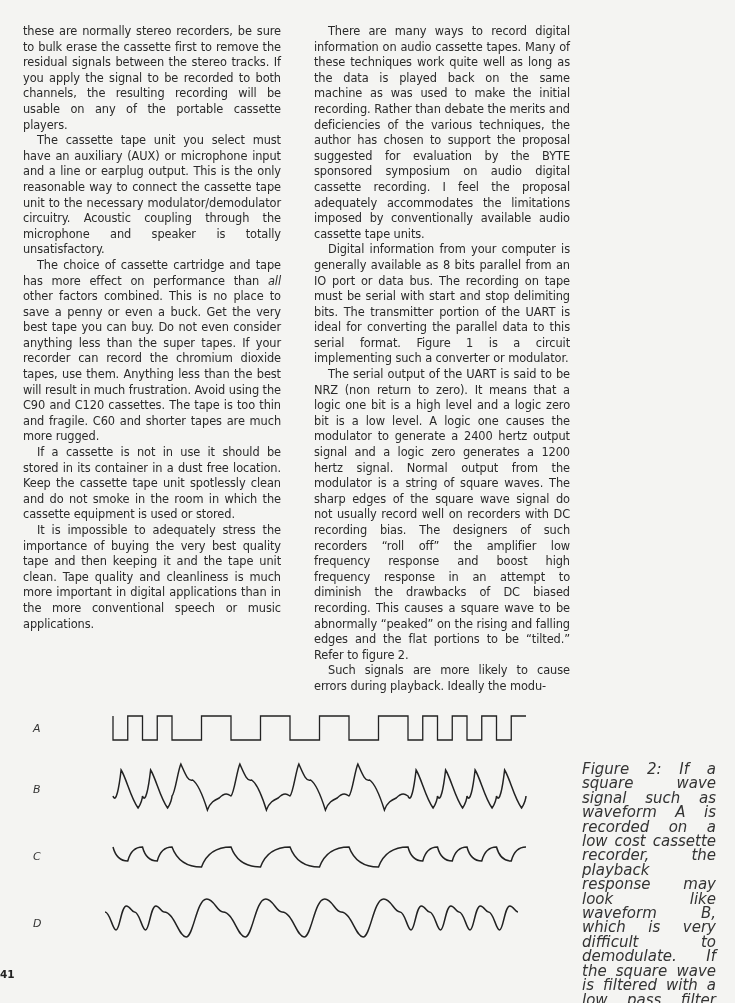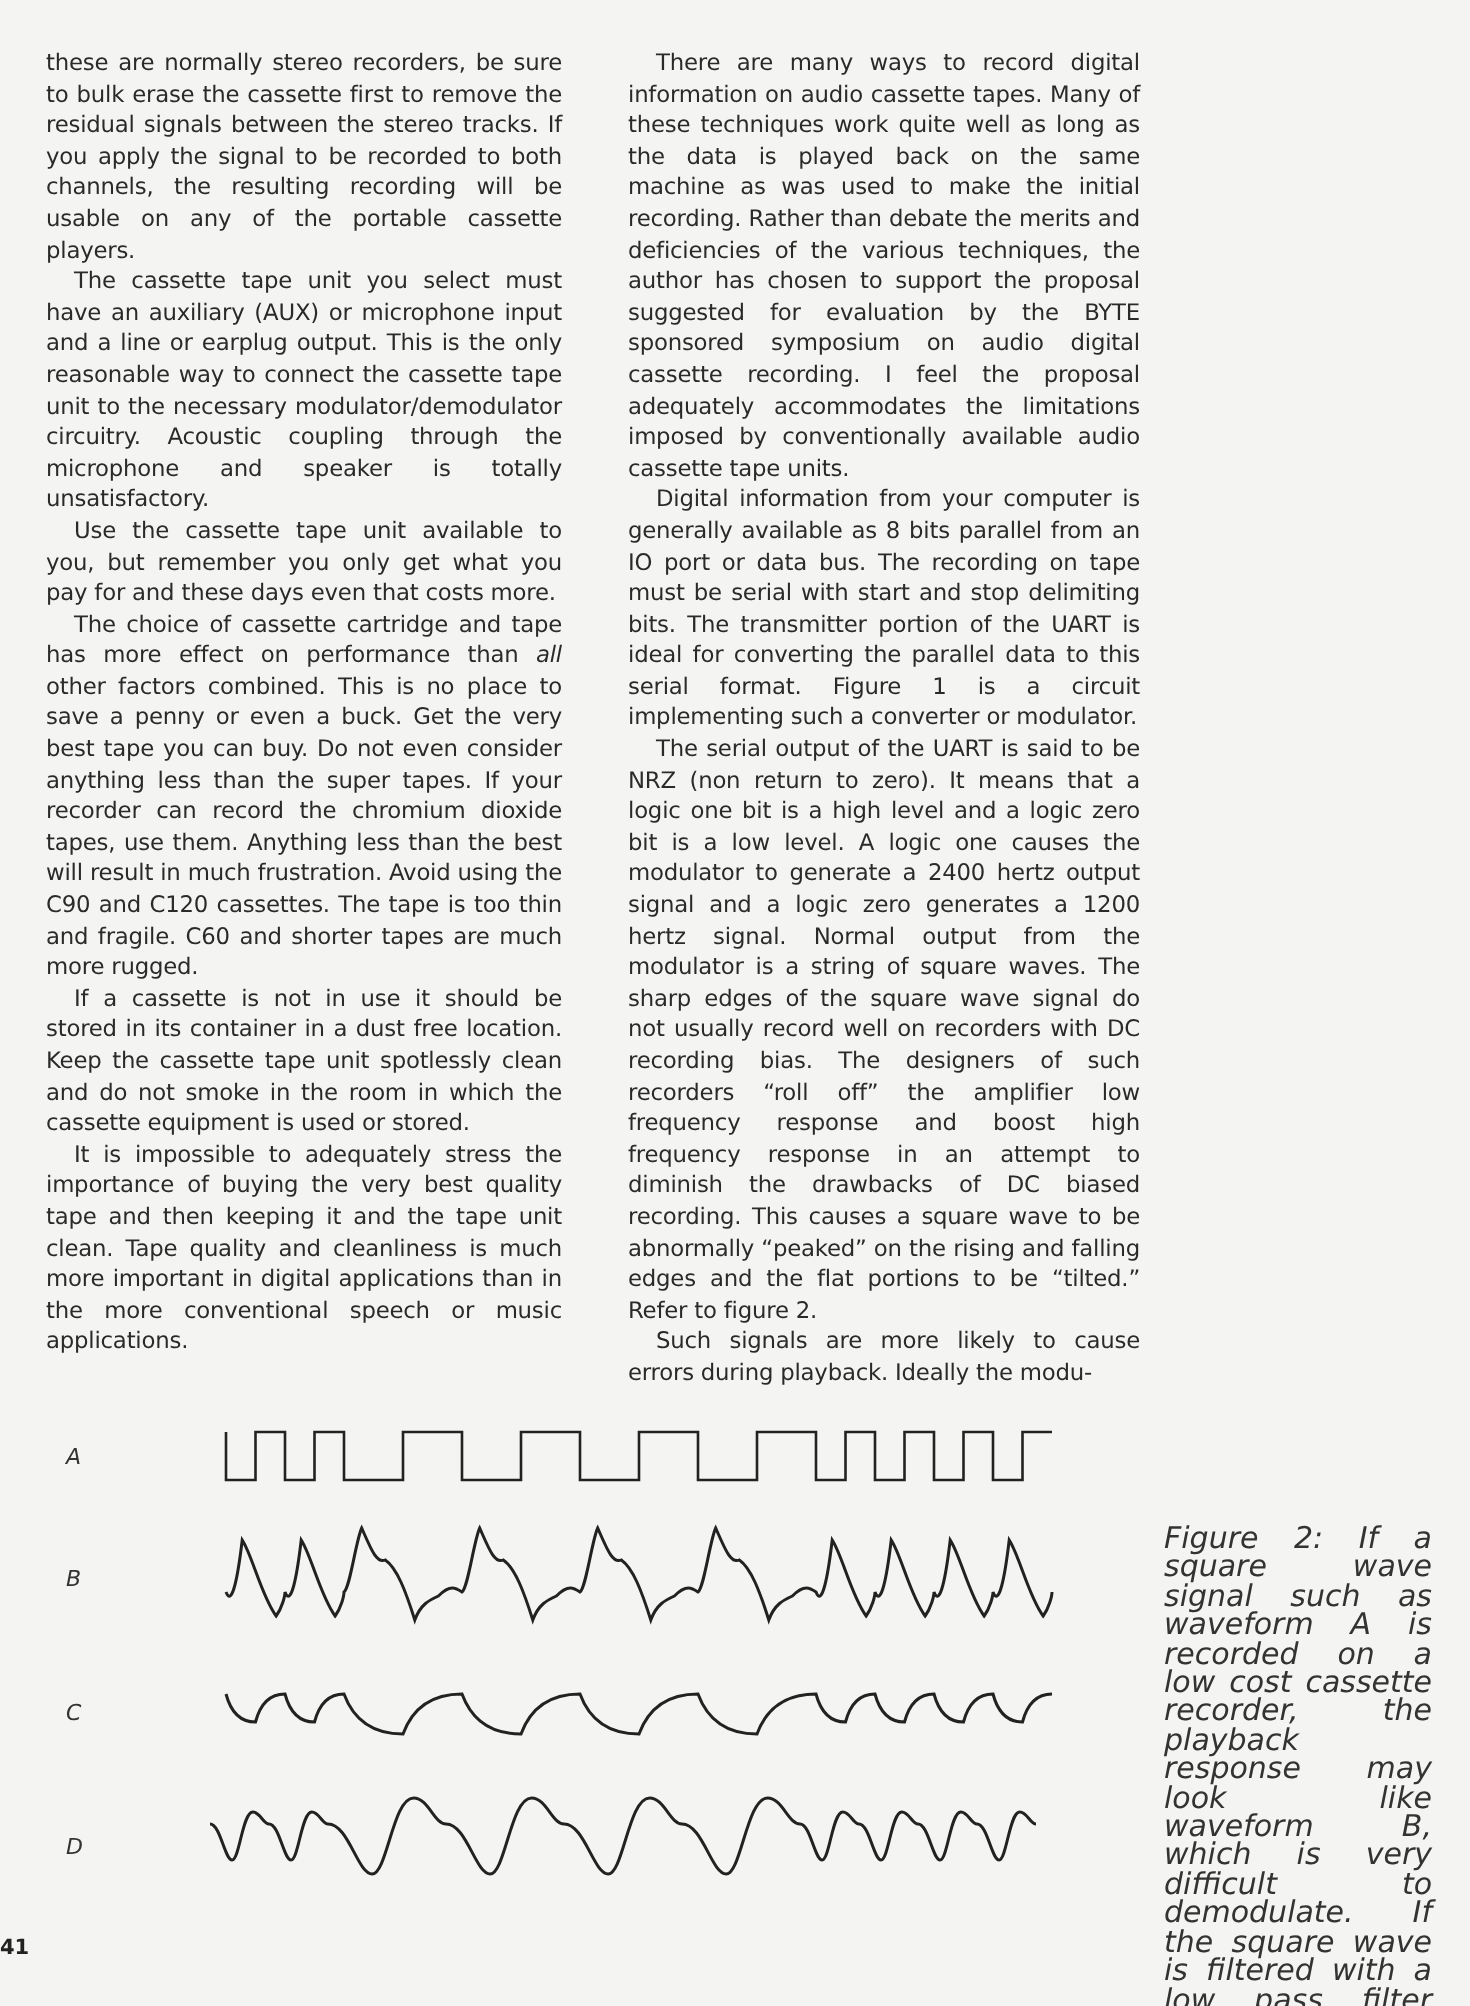--- a/index.html
+++ b/index.html
@@ -38,21 +38,20 @@
     position:absolute; left:0; width:612px; top:968px; text-align:left;
     font-size:10.5px; font-weight:bold; color:#222;
   }
 </style>
 </head>
 <body>
 
 <div class="col left">
   <p class="noindent">these are normally stereo recorders, be sure to bulk erase the cassette first to remove the residual signals between the stereo tracks. If you apply the signal to be recorded to both channels, the resulting recording will be usable on any of the portable cassette players.</p>
   <p>The cassette tape unit you select must have an auxiliary (AUX) or microphone input and a line or earplug output. This is the only reasonable way to connect the cassette tape unit to the necessary modulator/demodulator circuitry. Acoustic coupling through the microphone and speaker is totally unsatisfactory.</p>
-  <p>Use the cassette tape unit available to you, but remember you only get what you pay for and these days even that costs more.</p>
   <p><span>The choice of cassette cartridge and tape has more effect on performance than </span><em>all</em><span> other factors combined. This is no place to save a penny or even a buck. Get the very best tape you can buy. Do not even consider anything less than the super tapes. If your recorder can record the chromium dioxide tapes, use them. Anything less than the best will result in much frustration. Avoid using the C90 and C120 cassettes. The tape is too thin and fragile. C60 and shorter tapes are much more rugged.</span></p>
   <p>If a cassette is not in use it should be stored in its container in a dust free location. Keep the cassette tape unit spotlessly clean and do not smoke in the room in which the cassette equipment is used or stored.</p>
   <p>It is impossible to adequately stress the importance of buying the very best quality tape and then keeping it and the tape unit clean. Tape quality and cleanliness is much more important in digital applications than in the more conventional speech or music applications.</p>
 </div>
 
 <div class="col right">
   <p>There are many ways to record digital information on audio cassette tapes. Many of these techniques work quite well as long as the data is played back on the same machine as was used to make the initial recording. Rather than debate the merits and deficiencies of the various techniques, the author has chosen to support the proposal suggested for evaluation by the BYTE sponsored symposium on audio digital cassette recording. I feel the proposal adequately accommodates the limitations imposed by conventionally available audio cassette tape units.</p>
   <p>Digital information from your computer is generally available as 8 bits parallel from an IO port or data bus. The recording on tape must be serial with start and stop delimiting bits. The transmitter portion of the UART is ideal for converting the parallel data to this serial format. Figure 1 is a circuit implementing such a converter or modulator.</p>
   <p>The serial output of the UART is said to be NRZ (non return to zero). It means that a logic one bit is a high level and a logic zero bit is a low level. A logic one causes the modulator to generate a 2400 hertz output signal and a logic zero generates a 1200 hertz signal. Normal output from the modulator is a string of square waves. The sharp edges of the square wave signal do not usually record well on recorders with DC recording bias. The designers of such recorders “roll off” the amplifier low frequency response and boost high frequency response in an attempt to diminish the drawbacks of DC biased recording. This causes a square wave to be abnormally “peaked” on the rising and falling edges and the flat portions to be “tilted.” Refer to figure 2.</p>
   <p>Such signals are more likely to cause errors during playback. Ideally the modu-</p>

